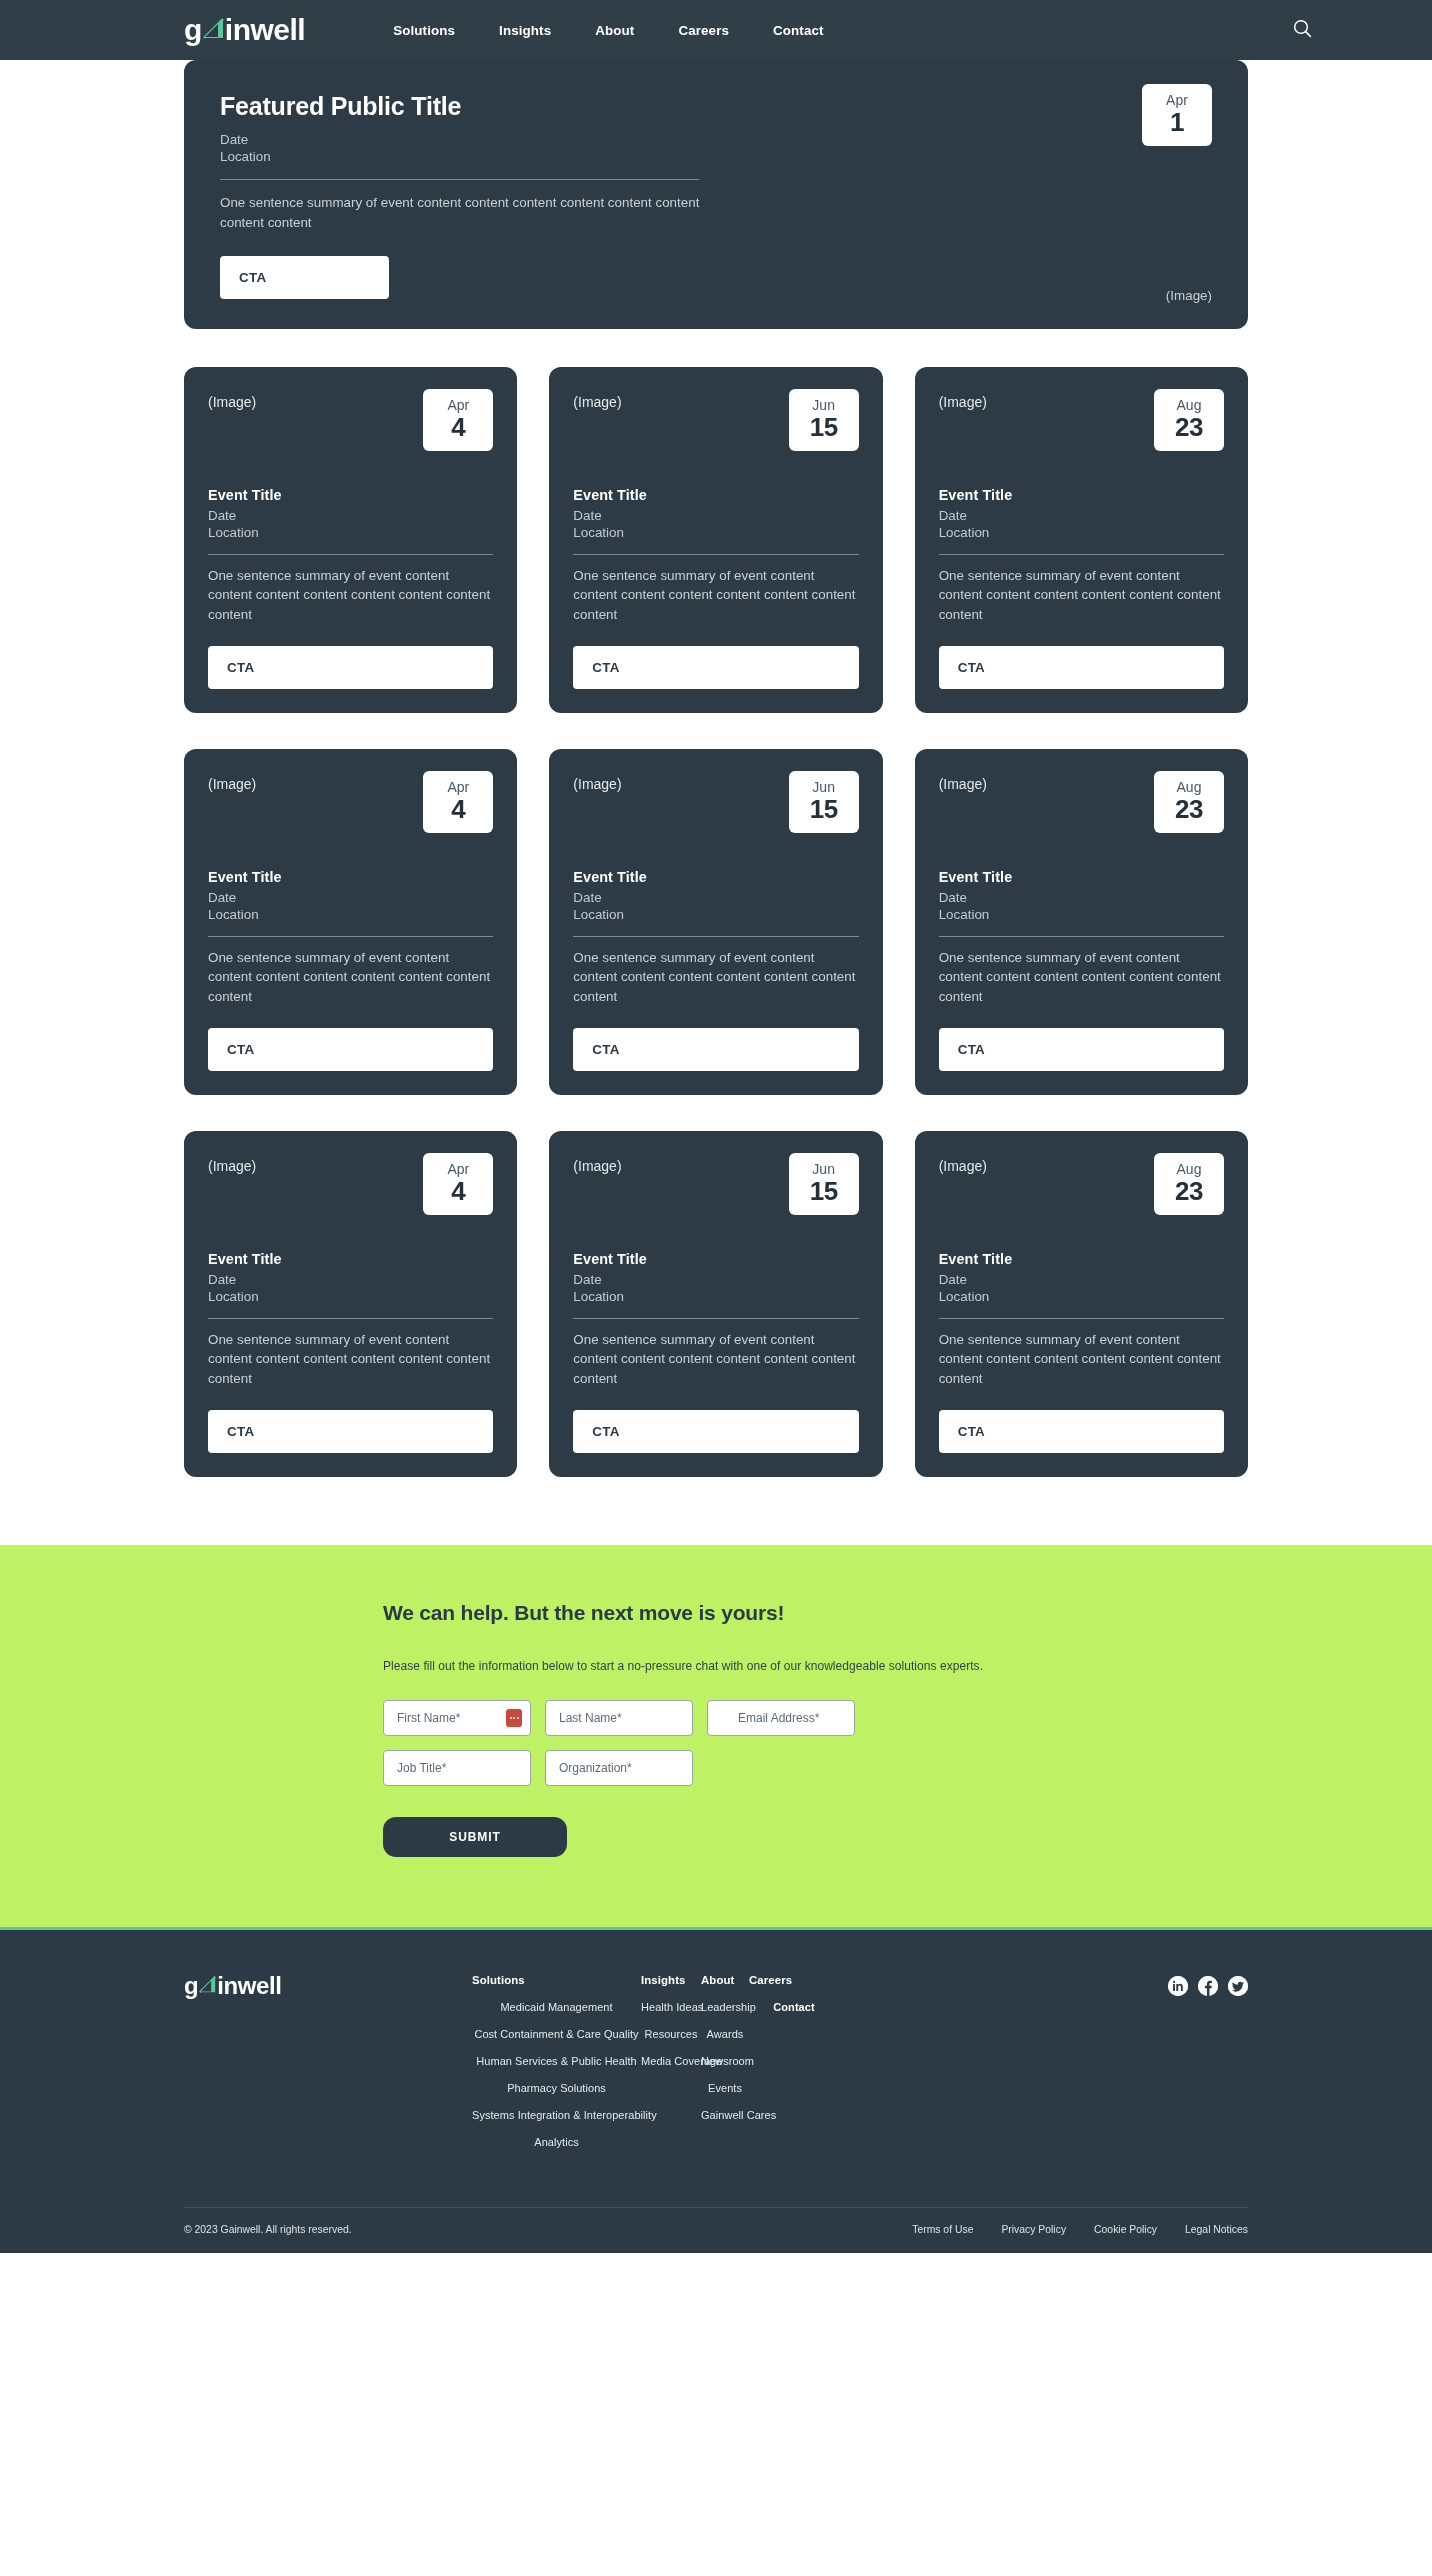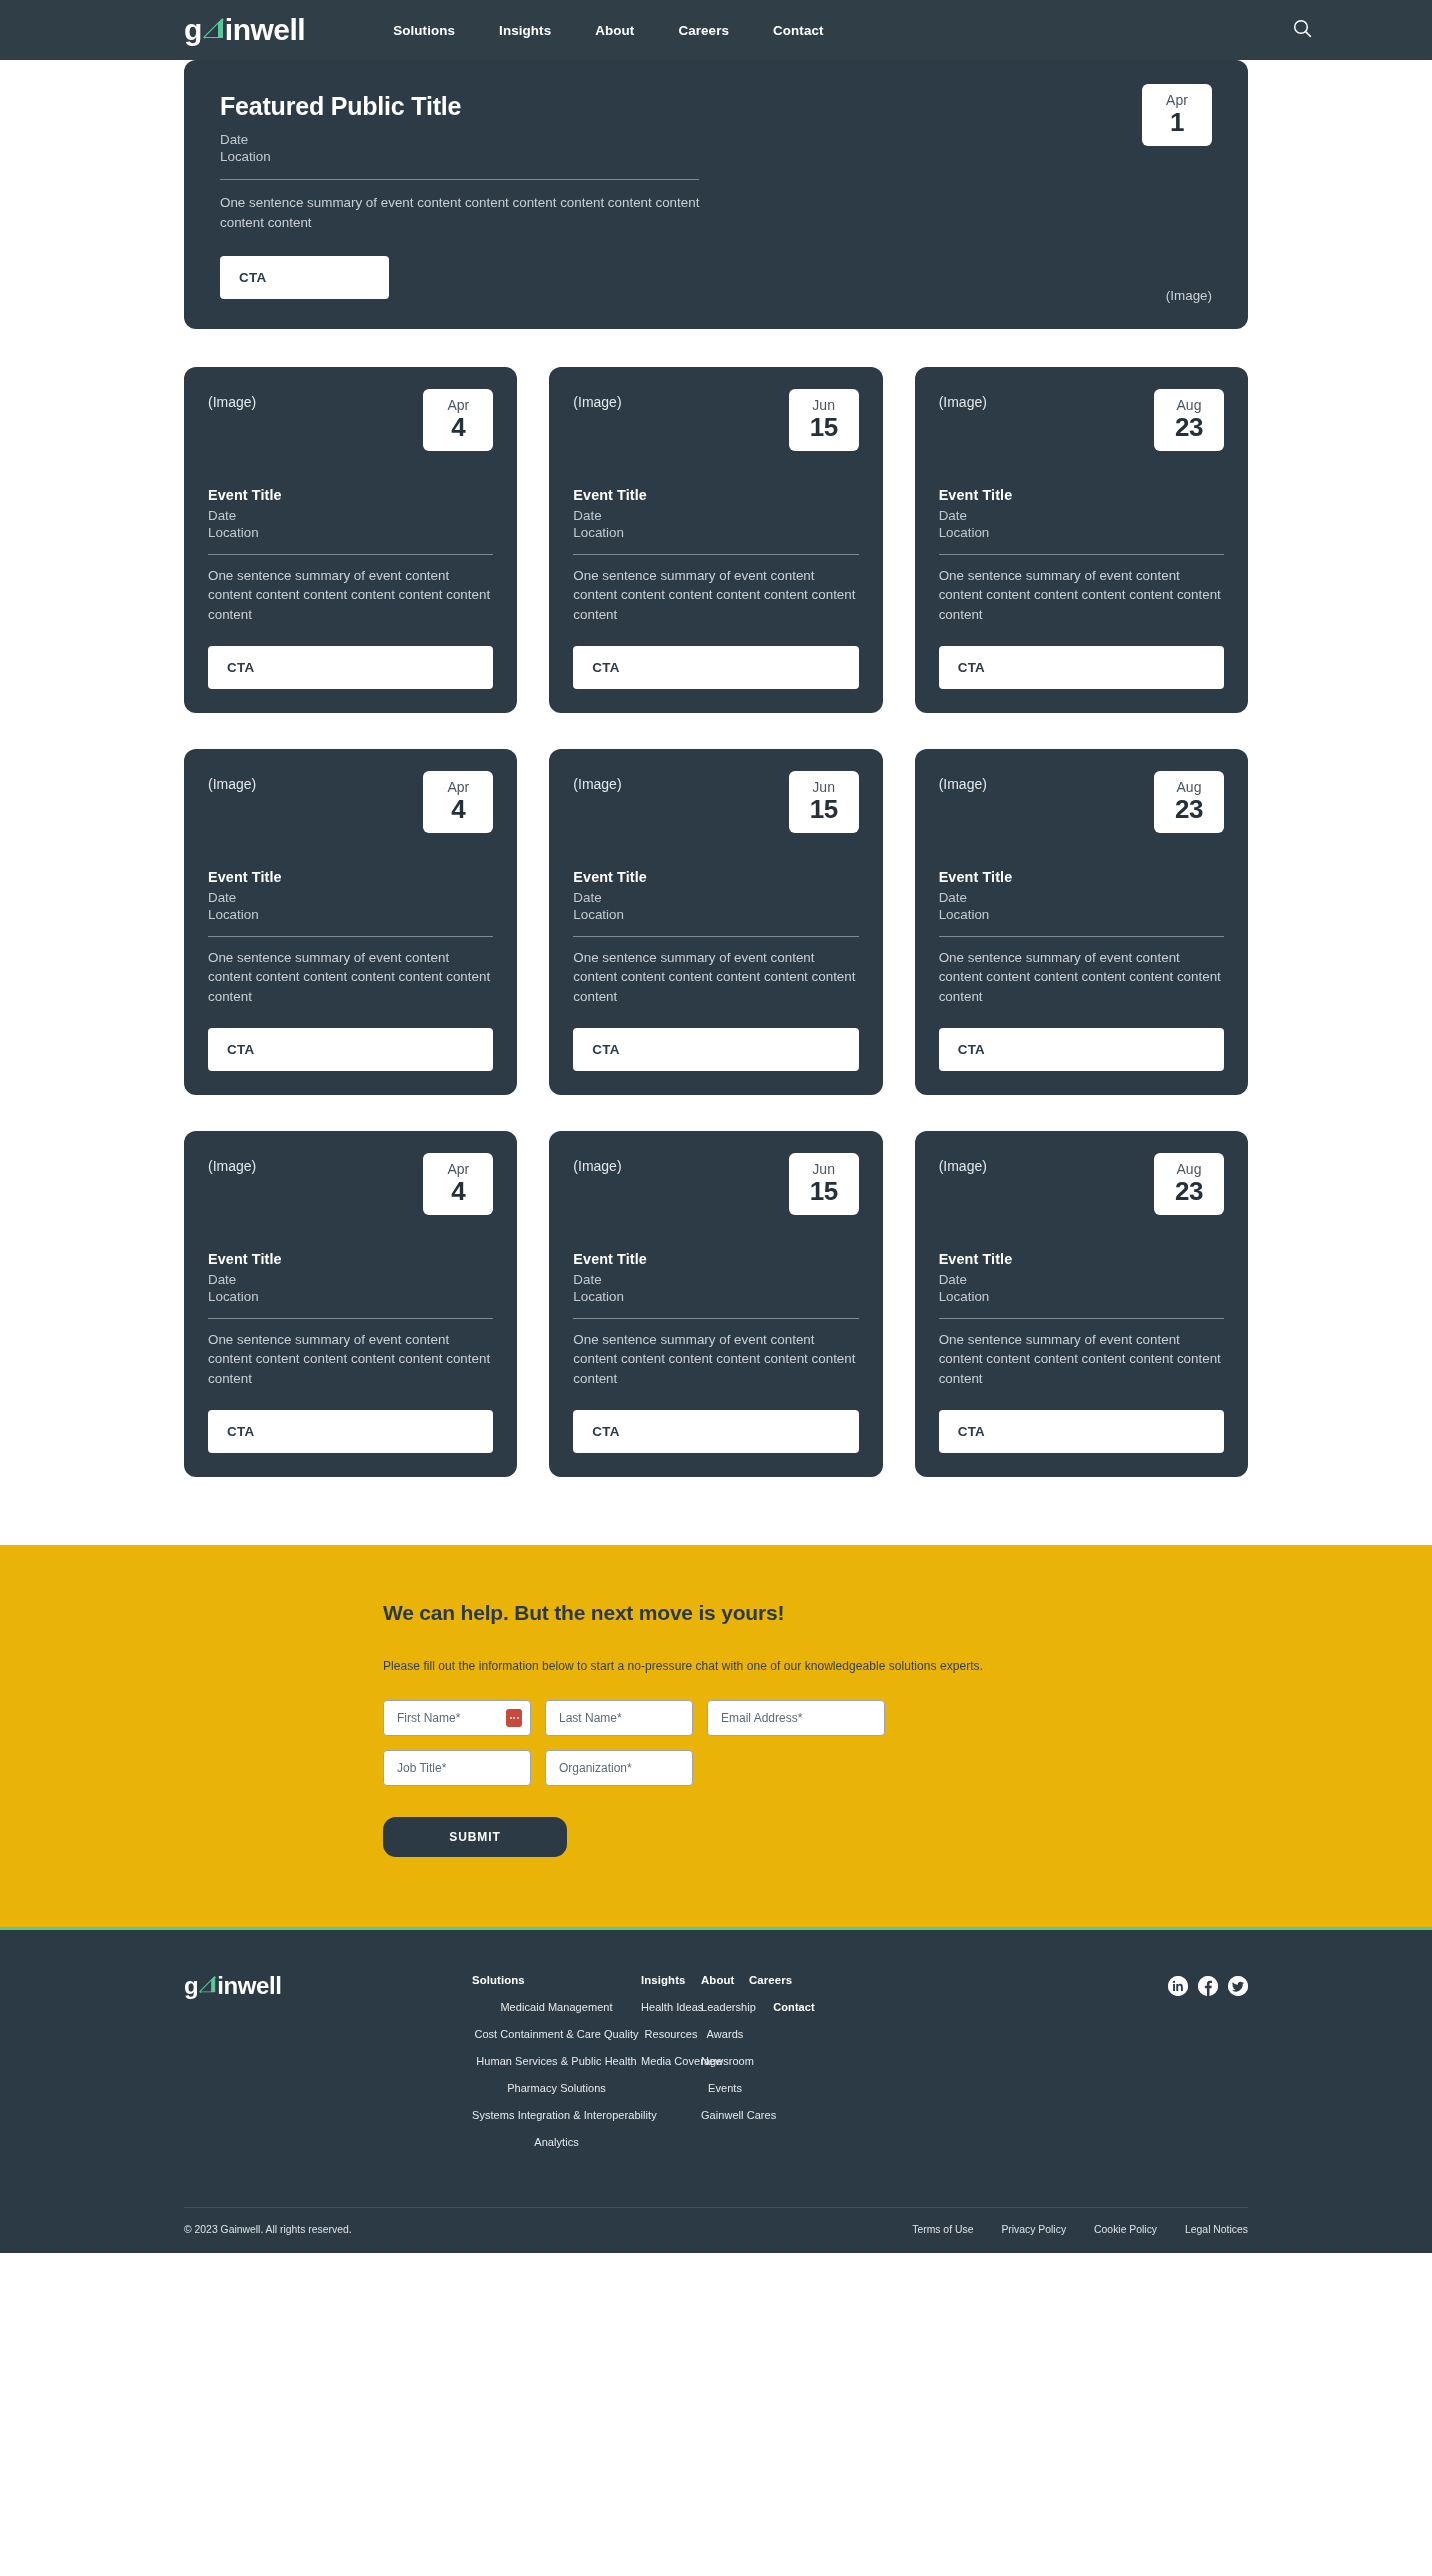--- a/index.html
+++ b/index.html
@@ -171,21 +171,21 @@
     font-weight: 700;
     margin-bottom: 4px;
     letter-spacing: 0.1px;
   }
   .card .rule { margin: 12px 0 11px 0; }
   .card .summary { font-size: 13.4px; line-height: 1.46; }
   .card .cta { margin-top: 22px; width: 100%; }
 
   
   .form-band {
-    background: #eab308;
+    background: #bef264;
     padding: 56px 0 70px 0;
   }
   .form-inner { padding: 0 383px 0 383px; }
   .form-heading {
     font-size: 21px;
     font-weight: 700;
     color: #2C3A45;
     letter-spacing: -0.2px;
     margin-bottom: 34px;
   }
@@ -212,21 +212,21 @@
     outline: none;
     background: transparent;
     padding: 0 13px;
     font-size: 12px;
     color: #33414C;
     font-family: inherit;
   }
   .field input::placeholder { color: #5C6B76; opacity: 1; }
   .f-first { width: 148px; }
   .f-last { width: 148px; }
-  .f-email { width: 178px; }
+  .f-email { width: 148px; padding-left: 17px; }
   .autofill-icon {
     position: absolute;
     right: 8px;
     width: 16px; height: 18px;
     border-radius: 3px;
     background: #C9493C;
     display: flex; align-items: center; justify-content: center;
     gap: 1.5px;
     cursor: pointer;
   }

